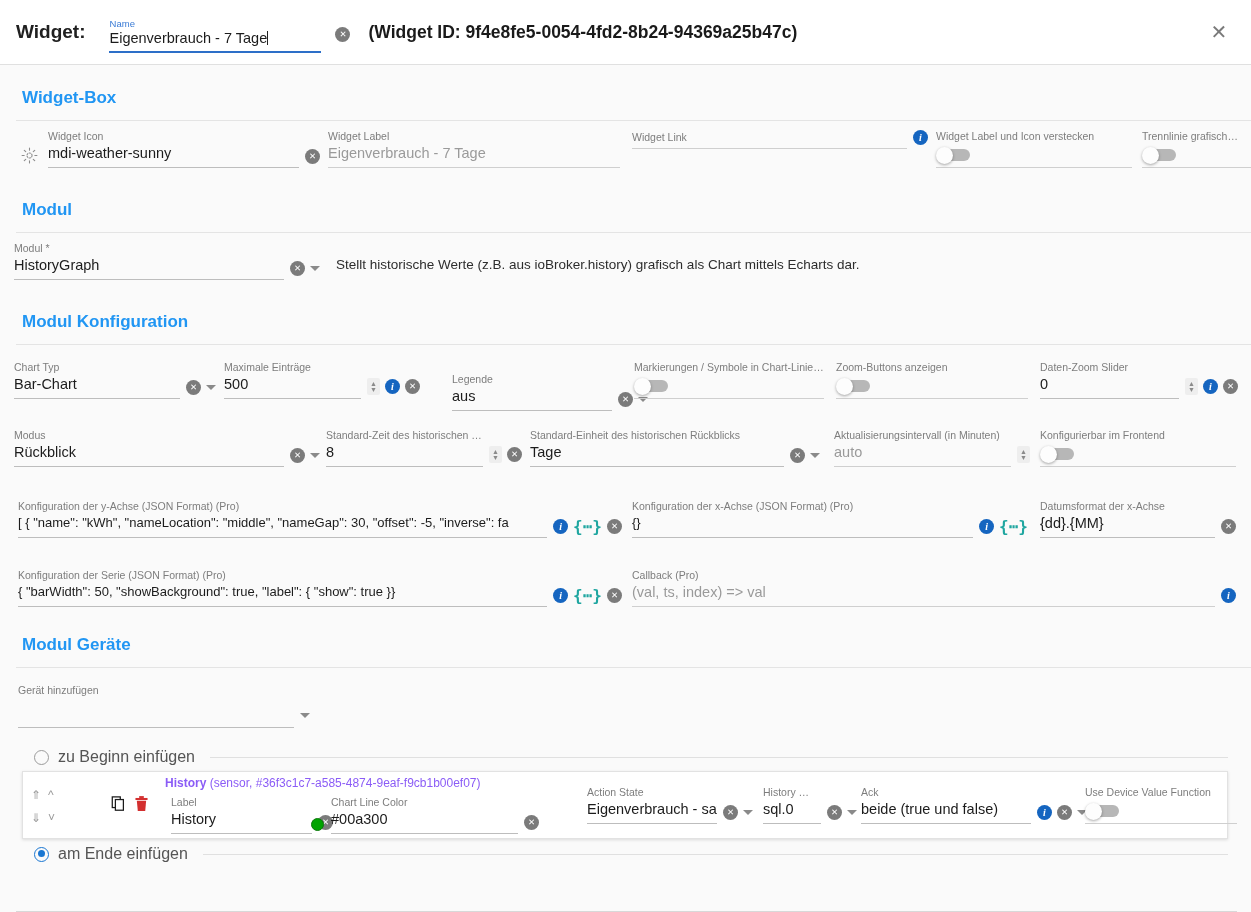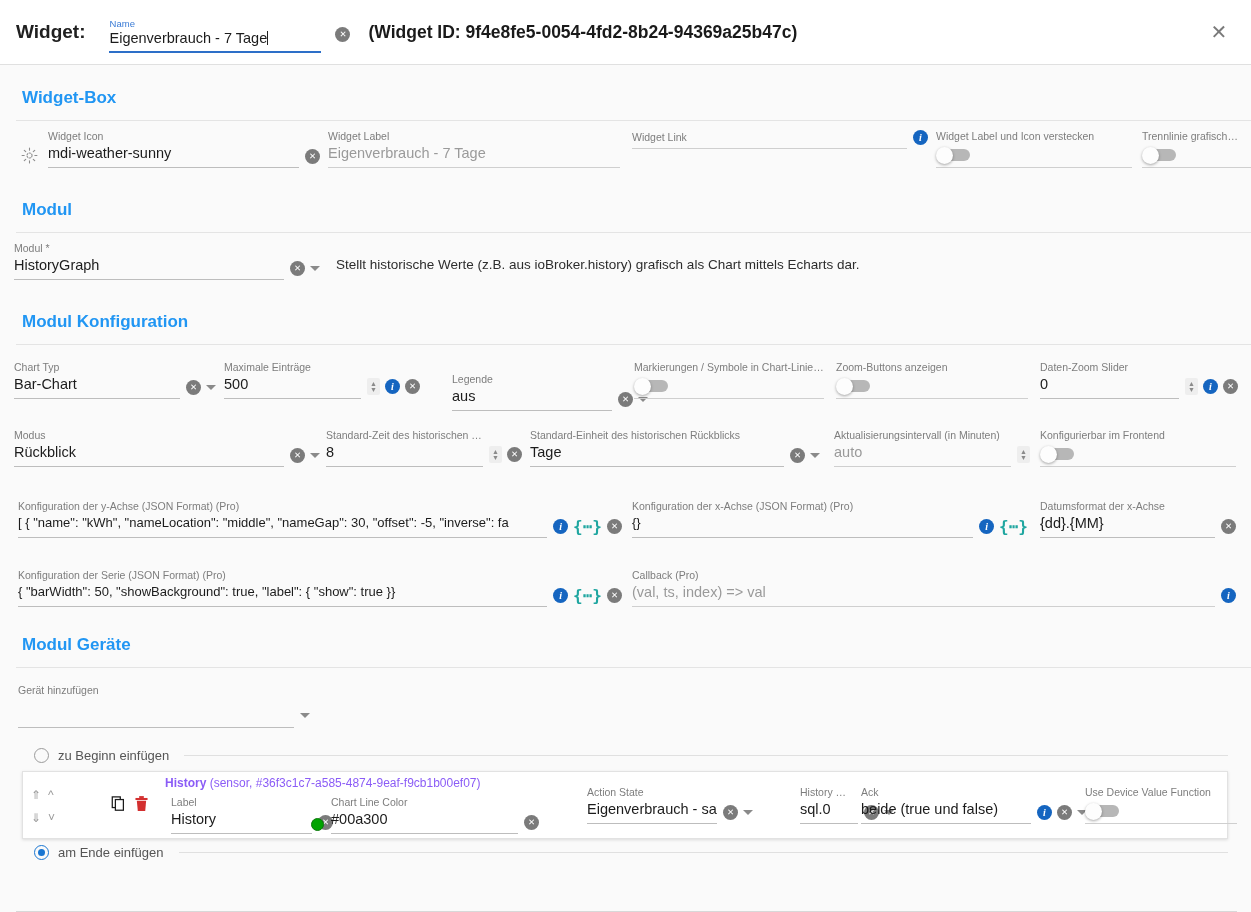--- a/index.html
+++ b/index.html
@@ -235,21 +235,21 @@
   .radio.on { border-color: #1976d2; }
   .radio.on::after {
     content: "";
     position: absolute;
     left: 2.5px; top: 2.5px;
     width: 7px; height: 7px;
     border-radius: 50%;
     background: #1976d2;
   }
   .radio-row { position: absolute; display: flex; align-items: center; gap: 9px; }
-  .radio-row .rlabel { font-size: 13px; color: #555; white-space: nowrap; }
+  .radio-row .rlabel { font-size: 16px; color: #555; white-space: nowrap; }
   .radio-row .rline { height: 1px; background: #e0e0e0; flex: 1 1 auto; margin-left: 6px; }
 
   .color-dot {
     width: 13px; height: 13px;
     border-radius: 50%;
     background: #00a300;
     border: 1px solid #0a7a0a;
     flex: none;
     margin-right: 7px;
     margin-bottom: 3px;
@@ -660,21 +660,21 @@
         <div class="flabel">Action State</div>
         <div class="fvalue">Eigenverbrauch - save</div>
         <div class="uline"></div>
       </div>
       <div class="adorn">
         <span class="clear-x"></span>
         <span class="caret-down"></span>
       </div>
     </div>
 
-    <div class="field" style="left:740px; top:14px; width:94px;margin-left:37px;">
+    <div class="field" style="left:740px; top:14px; width:94px;">
       <div class="fld-inner">
         <div class="flabel">History …</div>
         <div class="fvalue">sql.0</div>
         <div class="uline"></div>
       </div>
       <div class="adorn">
         <span class="clear-x"></span>
         <span class="caret-down"></span>
       </div>
     </div>

